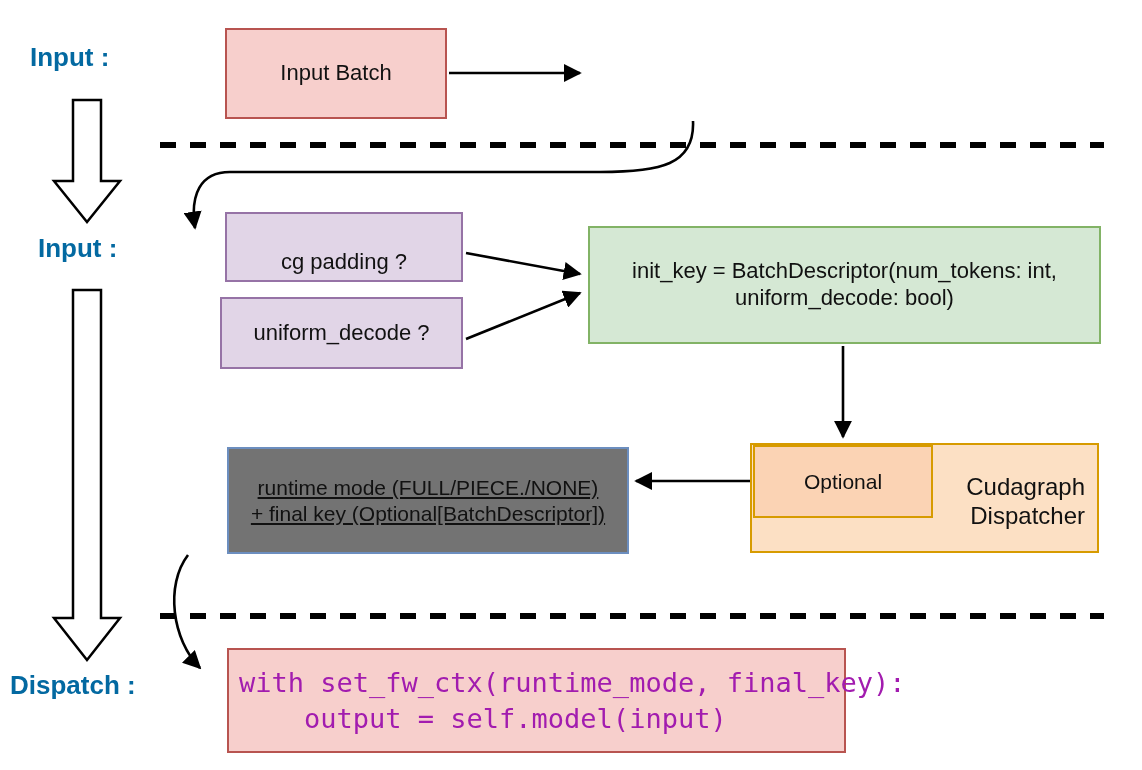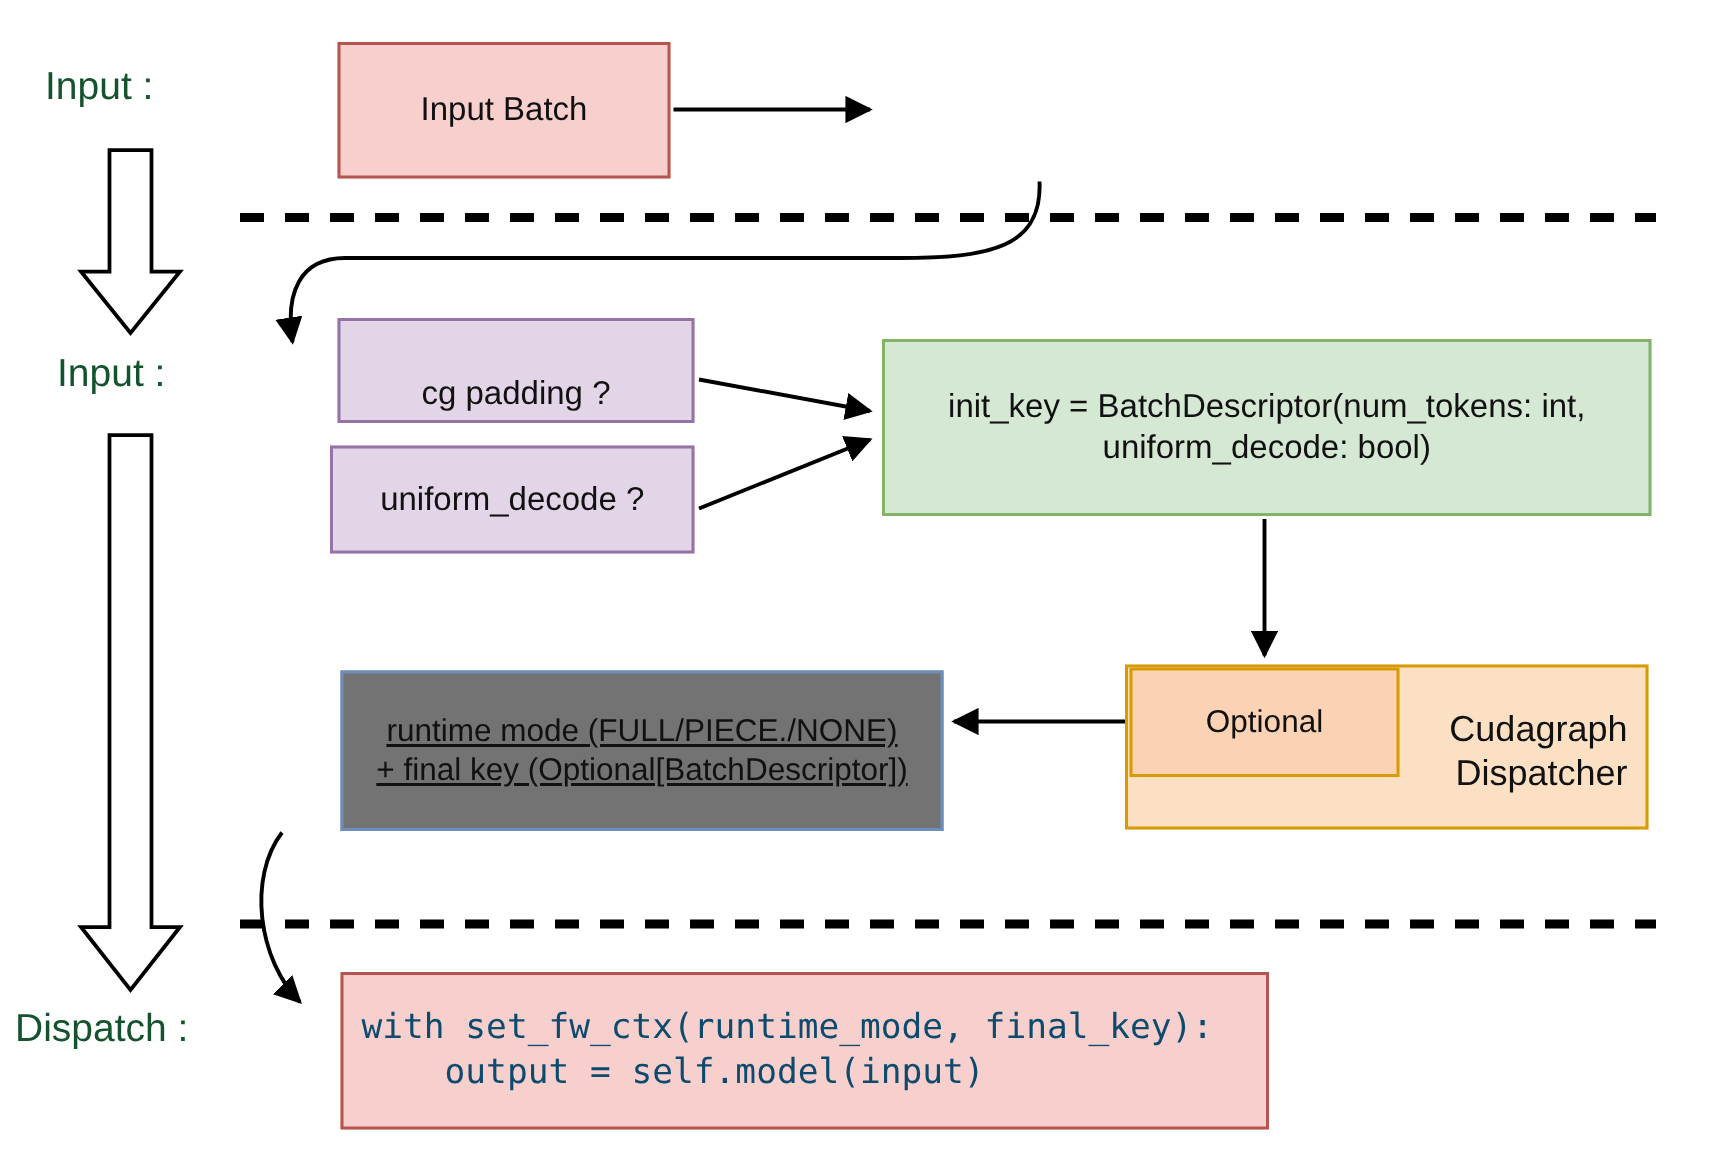--- a/index.html
+++ b/index.html
@@ -10,23 +10,23 @@
     position:relative;
   }
   #stage{position:relative;width:1142px;height:770px;background:#fff;}
 
   
   #edges{position:absolute;left:0;top:0;width:1142px;height:770px;pointer-events:none;}
 
   
   .stage-label{
     position:absolute;
-    font-weight:normal;
+    font-weight:bold;
     font-size:26px;
-    color:#14532d;
+    color:#0369a1;
     white-space:nowrap;
     letter-spacing:0px;
   }
 
   
   .node{
     position:absolute;
     box-sizing:border-box;
     border-radius:0;
     border:2px solid #888;
@@ -44,25 +44,25 @@
   .n-red   {background:#f7cfcc; border-color:#b85450;}
   .n-yellow{background:#fdeab2; border-color:#d6b656;}
   .n-purple{background:#e1d5e7; border-color:#9673a6;}
   .n-green {background:#d5e8d4; border-color:#82b366;}
   .n-blue  {background:#737373; border-color:#6c8ebf;text-decoration:underline;}
   .n-orange-outer{background:#fce0c4; border-color:#d79b00;}
   .n-orange-inner{background:#fbd3b4; border-color:#d79b00;}
 
   .mono{
     font-family:"DejaVu Sans Mono","Liberation Mono",monospace;
-    font-size:23px;
+    font-size:27px;
     line-height:1.3;
     text-align:left;
     white-space:pre;
-    color:#0c4a6e;
+    color:#a21caf;
   }
 
   
   #lbl-input  {left:30px;  top:42px;}
   #lbl-plan   {left:38px;  top:233px;}
   #lbl-execute{left:10px;  top:670px;}
 
   #box-input-batch{left:225px; top:28px;  width:222px; height:91px;}
   #box-preprocess {left:588px; top:28px;  width:220px; height:91px;}
 

